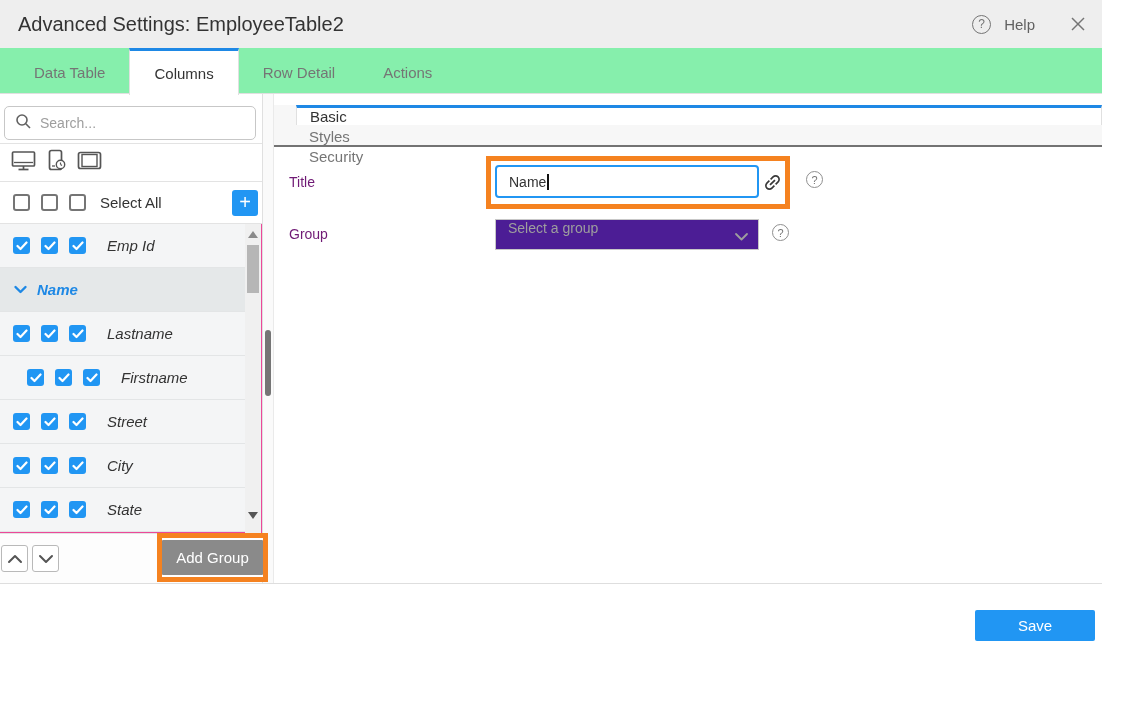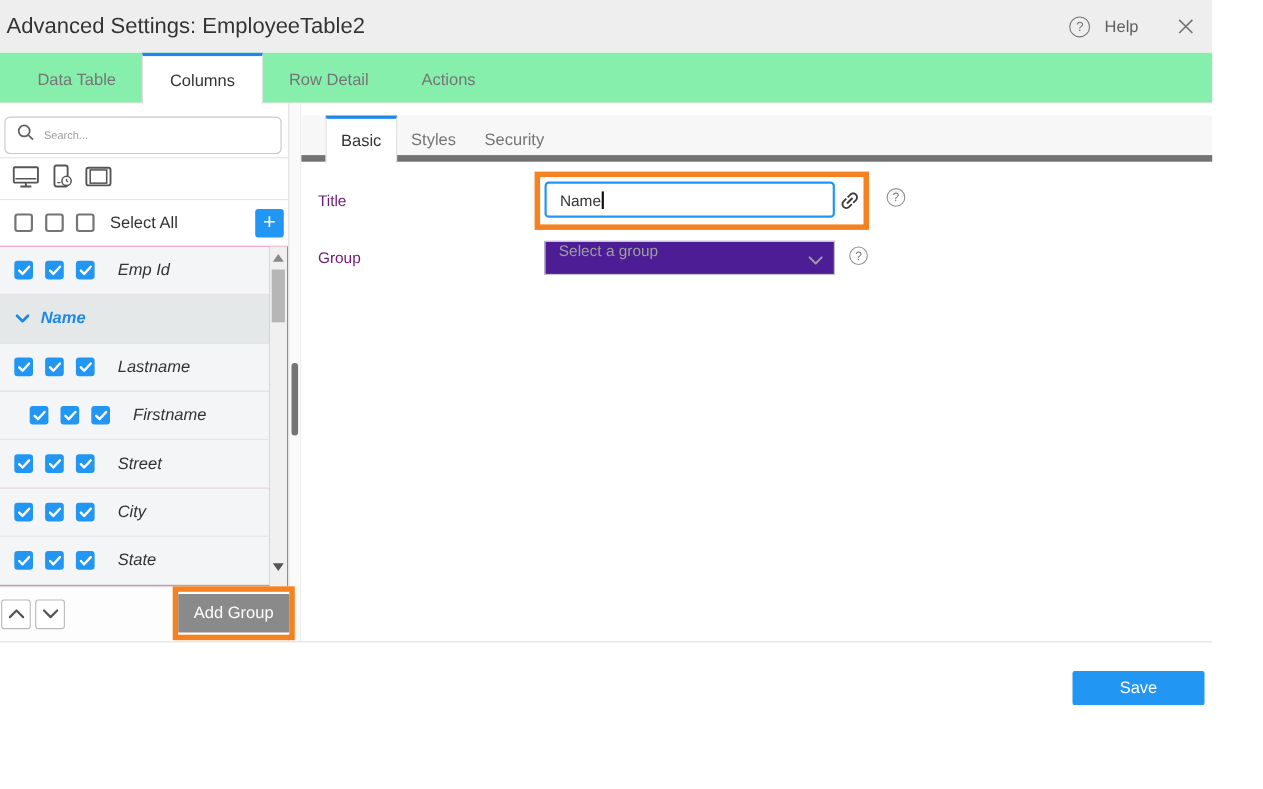--- a/index.html
+++ b/index.html
@@ -2,38 +2,38 @@
 <html><head>
 <meta charset="utf-8">
 <style>
   * { margin:0; padding:0; box-sizing:border-box; }
   body { background:#fff; font-family:"Liberation Sans", sans-serif; }
   .stage { position:relative; width:1148px; height:717px; background:#fff; overflow:hidden; }
   .dialog { position:absolute; left:0; top:0; width:1102px; height:717px; background:#fff; }
 
   
   .header { position:absolute; left:0; top:0; width:1102px; height:48px; background:#eeeeee; display:flex; align-items:center; }
-  .header-title { margin-left:6px; font-size:20px; color:#333; }
+  .header-title { margin-left:18px; font-size:20px; color:#333; }
   .header-right { position:absolute; right:16px; top:0; height:48px; display:flex; align-items:center; gap:13px; }
   .help-circle { width:19px; height:19px; border:1.5px solid #757575; border-radius:50%; color:#757575; font-size:12px; display:flex; align-items:center; justify-content:center; }
   .help-text { font-size:15px; color:#616161; }
   .close-x { margin-left:22px; display:flex; align-items:center; }
 
   
   .tabbar { position:absolute; left:0; top:48px; width:1102px; height:46px; background:#86efac; border-bottom:1px solid #e0e0e0; display:flex; padding-left:10px; overflow:visible; }
   .tab { height:46px; padding:0 24px; display:flex; align-items:center; font-size:15px; color:#757575; border-top:3px solid transparent; }
   .tab.active { height:47px; background:#fff; color:#333; border-top:3px solid #1e88e5; border-left:1px solid #e0e0e0; border-right:1px solid #e0e0e0; position:relative; z-index:2; }
 
   
   .body { position:absolute; left:0; top:94px; width:1102px; height:489px; }
 
   
   .sidebar { position:absolute; left:0; top:0; width:262px; height:100%; background:#fff; }
   .search-wrap { position:absolute; left:4px; top:12px; width:252px; height:34px; border:1px solid #c7c7c7; border-radius:5px; background:#fff; display:flex; align-items:center; padding-left:10px; }
-  .search-ph { color:#9e9e9e; font-size:10px; margin-left:8px; }
+  .search-ph { color:#9e9e9e; font-size:14px; margin-left:8px; }
   .devices { position:absolute; left:0; top:49px; width:262px; height:39px; border-top:1px solid #e3e3e3; border-bottom:1px solid #e3e3e3; display:flex; align-items:center; gap:9px; padding-left:11px; }
   .selectall { position:absolute; left:0; top:88px; width:262px; height:42px; display:flex; align-items:center; border-bottom:1px solid #e3e3e3; padding-left:13px; }
   .selectall-label { font-size:15px; color:#333; margin-left:3px; }
   .plus-btn { position:absolute; right:4px; top:8px; width:26px; height:26px; background:#2196f3; border-radius:3px; color:#fff; font-size:20px; line-height:24px; text-align:center; }
   .cb { width:17px; height:17px; border-radius:3px; margin-right:11px; flex:0 0 auto; }
   .cb.un { border:2px solid #757575; background:#fff; }
   .cb.checked { background:#2196f3; display:flex; align-items:center; justify-content:center; }
 
   .col-list { position:absolute; left:0; top:130px; width:262px; bottom:48px; background:#ec4899; overflow:hidden;font-style:italic; }
   .row { width:245px; height:44px; display:flex; align-items:center; background:#f4f5f6; border-bottom:1px solid #e3e5e6; padding-left:13px; }
@@ -52,21 +52,21 @@
   .move-up { left:1px; } .move-down { left:32px; }
   .addgroup-frame { position:absolute; left:157px; top:439px; width:111px; height:49px; border:5px solid #f58220; background:#fff; display:flex; align-items:center; justify-content:center; z-index:3; }
   .addgroup-btn { width:111px; height:35px; background:#8a8a8a; color:#fff; font-size:15px; display:flex; align-items:center; justify-content:center; border-radius:1px; }
 
   
   .gutter { position:absolute; left:262px; top:0; width:12px; height:100%; background:#fafafa; border-left:1px solid #e0e0e0; border-right:1px solid #eaeaea; }
   .gutter-thumb { position:absolute; left:2px; top:236px; width:6px; height:66px; background:#757575; border-radius:3px; }
 
   
   .main { position:absolute; left:274px; top:0; width:828px; height:100%; background:#fff; }
-  .subtabbar { position:absolute; left:0; top:11px; width:828px; height:42px; background:#f7f7f7; border-bottom:6px solid #737373; display:flex; padding-left:22px; overflow:visible; }
+  .subtabbar { position:absolute; left:0; top:11px; width:828px; height:42px; background:#f7f7f7; border-bottom:2px solid #737373; display:flex; padding-left:22px; overflow:visible;flex-direction:column; }
   .subtab { height:42px; padding:0 13px; display:flex; align-items:center; font-size:15px; color:#757575; border-top:3px solid transparent; }
   .subtab.active { height:43px; background:#fff; color:#333; border-top:3px solid #1e88e5; border-left:1px solid #e0e0e0; border-right:1px solid #e0e0e0; position:relative; z-index:2; }
 
   .fld-label { position:absolute; font-size:14px; color:#701a75; }
   .lbl-title { left:15px; top:80px; }
   .lbl-group { left:15px; top:132px; }
 
   .title-frame { position:absolute; left:212px; top:62px; width:304px; height:53px; border:5px solid #f58220; background:#fff; }
   .title-input { position:absolute; left:4px; top:4px; width:264px; height:33px; border:2px solid #2196f3; border-radius:4px; background:#fff; display:flex; align-items:center; padding-left:12px; font-size:14px; color:#333; }
   .caret { width:1.5px; height:16px; background:#111; margin-left:1px; }

